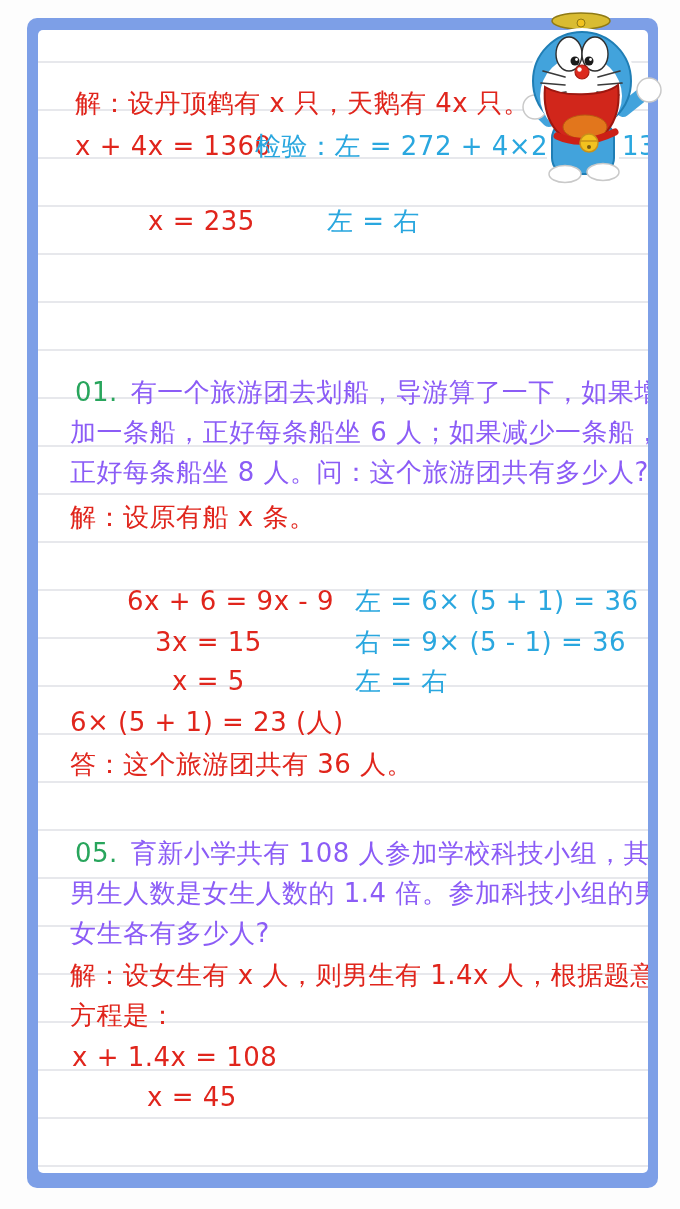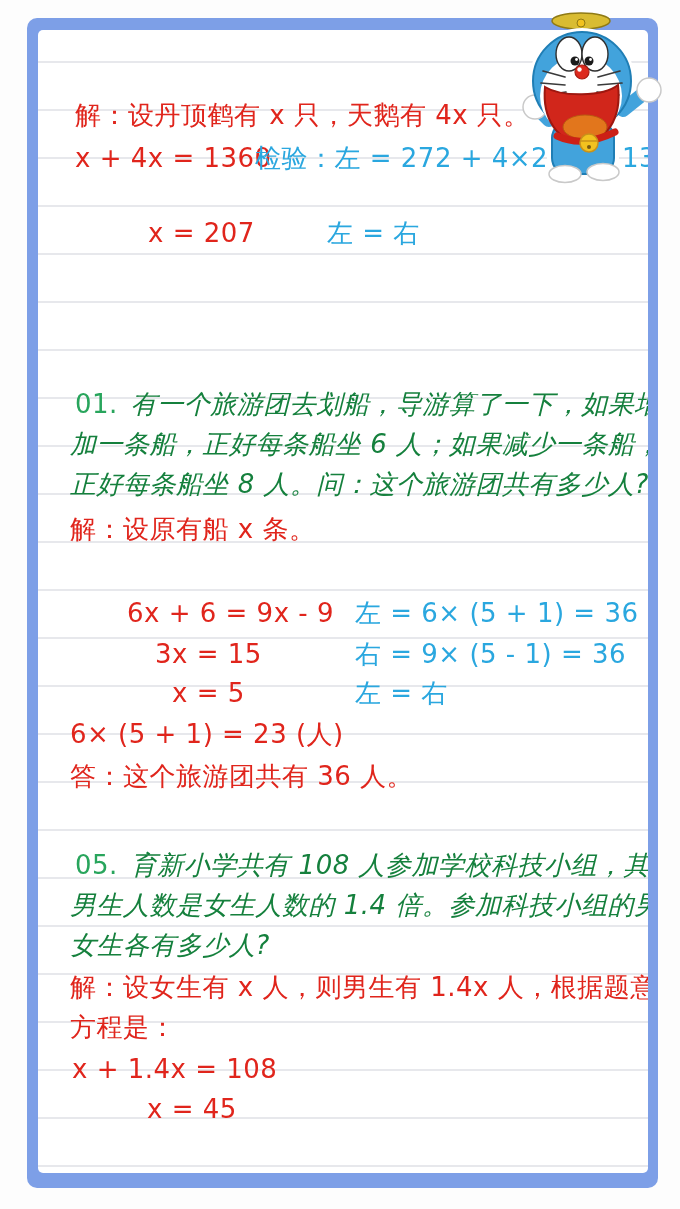--- a/index.html
+++ b/index.html
@@ -11,44 +11,44 @@
            background:#7d9fe7; border-radius:10px; }
 
   .paper { position:absolute; left:11px; top:12px; width:610px; height:1143px;
            background:#ffffff; border-radius:5px; overflow:hidden; }
   .paper::before { content:""; position:absolute; left:0; right:0; top:-15px; height:1200px;
            background:repeating-linear-gradient(to bottom,
                       transparent 0px, transparent 46px,
                       #e7e8ec 46px, #e7e8ec 48px); pointer-events:none; }
 
   .r { position:absolute; font-size:26px; line-height:30px; white-space:nowrap;
-       letter-spacing:0.5px; z-index:1;margin-top:12px; }
+       letter-spacing:0.5px; z-index:1; }
   .red   { color:#e0251c; }
   .blue  { color:#2aa7df; }
-  .black { color:#15803d;font-style:italic; }
+  .black { color:#8b5cf6; }
   .green { color:#28a55c; }
   .num   { margin-right:13px; }
   .c2 { position:absolute; top:0; white-space:nowrap; }
 
   .doraemon { position:absolute; left:505px; top:0px; width:165px; height:195px; z-index:5; }
 </style>
 </head>
 <body>
 
 <div class="page">
   <div class="frame">
     <div class="paper">
 
       <div class="r red" style="left:37px; top:58px">解：设丹顶鹤有 x 只，天鹅有 4x 只。</div>
       <div class="r red" style="left:37px; top:101px">
         <span>x + 4x = 1360</span>
         <span class="c2 blue" style="left:180px">检验：左 = 272 + 4×272 = 1360</span>
       </div>
       <div class="r red" style="left:110px; top:176px">
-        <span>x = 207</span>
+        <span>x = 235</span>
         <span class="c2 blue" style="left:179px">左 = 右</span>
       </div>
 
       <div class="r" style="left:37px; top:347px">
         <span class="green num">01.</span><span class="black">有一个旅游团去划船，导游算了一下，如果增</span>
       </div>
       <div class="r black" style="left:32px; top:387px">加一条船，正好每条船坐 6 人；如果减少一条船，</div>
       <div class="r black" style="left:32px; top:427px">正好每条船坐 8 人。问：这个旅游团共有多少人?</div>
       <div class="r red" style="left:32px; top:472px">解：设原有船 x 条。</div>
       <div class="r red" style="left:89px; top:556px">

